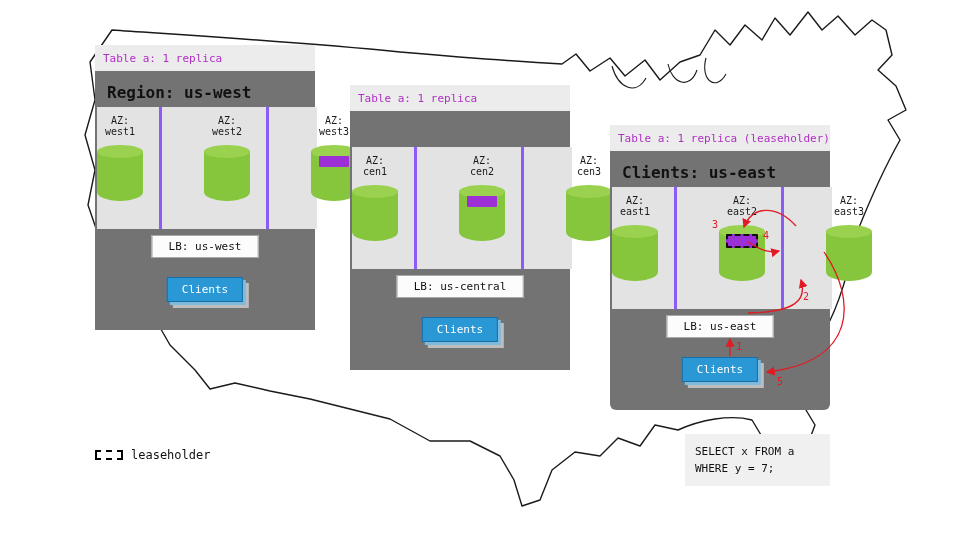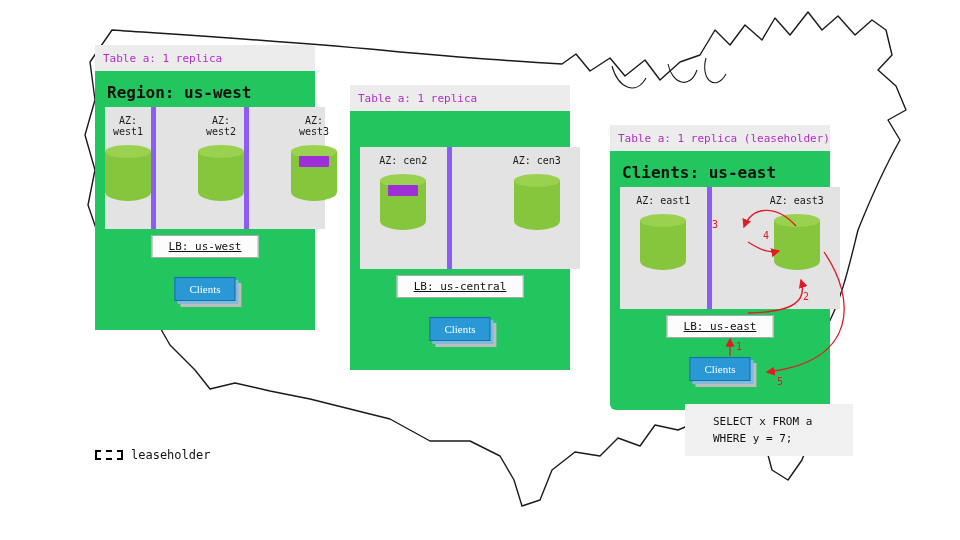--- a/index.html
+++ b/index.html
@@ -3,36 +3,36 @@
 <meta charset="utf-8">
 <style>
   html,body { margin:0; padding:0; background:#fff; }
   .stage {
     position:relative; width:960px; height:540px; overflow:hidden;
     background:#fff; font-family:"DejaVu Sans Mono", monospace;
   }
   .map-svg { position:absolute; left:0; top:0; z-index:1; }
 
   .panel {
-    position:absolute; width:220px; height:285px; background:#22c55e; z-index:2;
+    position:absolute; width:220px; height:285px; background:#737373; z-index:2;
   }
   .panel-header {
     background:#ececec; padding:7px 8px 6px 8px;
     font-size:11px; color:#b02fc5; white-space:nowrap;
   }
   .region-title {
     position:absolute; left:12px; top:38px;
     font-size:16px; color:#111; font-weight:bold; letter-spacing:0;
   }
   .az-area {
-    position:absolute; left:10px; top:62px; width:220px; height:122px;
-    background:#e3e3e3; display:flex;
+    position:absolute; left:2px; top:62px; width:220px; height:122px;
+    background:#e3e3e3; display:flex;gap:16px;
   }
   .az-col { flex:1 1 0; position:relative; }
-  .az-col + .az-col { border-left:5px solid #8b5cf6;padding-left:42px; }
+  .az-col + .az-col { border-left:3px solid #8b5cf6;padding-left:42px; }
   .az-label { text-align:center; font-size:10px; color:#1a1a1a; padding-top:8px; }
   .cyl { position:relative; width:46px; height:56px; margin:8px auto 0 auto; }
   .cyl-body {
     position:absolute; left:0; right:0; top:6px; bottom:0;
     background:#85c63d; border-radius:0 0 23px 23px / 0 0 9px 9px;
   }
   .cyl-top {
     position:absolute; left:0; right:0; top:0; height:13px;
     background:#9ad24f; border-radius:50%; z-index:2;
   }
@@ -40,33 +40,32 @@
     position:absolute; left:50%; transform:translateX(-50%); top:11px;
     width:30px; height:11px; background:#9c2fd6; border-radius:1px; z-index:3;
   }
   .chip.leaseholder {
     top:9px; width:32px; height:12px; border:2px dashed #101010;
     box-sizing:border-box; height:14px;
   }
   .lb-box {
     position:absolute; left:50%; transform:translateX(-50%); top:190px;
     background:#fcfcfc; border:1px solid #a8a8a8; padding:4px 16px;
-    font-size:11px; color:#111; white-space:nowrap; z-index:2;text-decoration:underline;
+    font-size:11px; color:#111; white-space:nowrap; z-index:2;
   }
   .clients-btn {
     position:absolute; left:50%; transform:translateX(-50%); top:232px;
     background:#2b98d6; border:1px solid #176ea6; color:#fff;
     padding:5px 14px; font-size:11px; white-space:nowrap; z-index:2;
     box-shadow:3px 3px 0 0 #7fb9dc, 6px 6px 0 0 #bdbdbd;
-    font-family:Liberation Serif, serif;
   }
   .query-note {
-    position:absolute; left:685px; top:404px; width:168px; z-index:2;
+    position:absolute; left:685px; top:434px; width:145px; z-index:2;
     background:#f0f0f0; font-size:11px; color:#111; line-height:1.55;
-    padding:9px 28px; box-sizing:border-box;
+    padding:9px 10px; box-sizing:border-box;
   }
   .flow-svg { position:absolute; left:600px; top:120px; z-index:3; pointer-events:none; }
 
   .legend {
     position:absolute; left:95px; top:448px; z-index:2;
     display:flex; align-items:center; gap:8px;
   }
   .legend-icon {
     width:28px; height:10px; background:#fff;
     border:2px dashed #000; box-sizing:border-box;
@@ -133,20 +132,27 @@
     <div class="lb-box">LB: us-west</div>
     <div class="clients-btn">Clients</div>
   </div>
 
   <div class="panel" style="left:350px; top:85px;">
     <div class="panel-header">
       <span>Table a: 1 replica</span>
     </div>
     <div class="az-area">
       <div class="az-col">
+        <div class="az-label">AZ: cen1</div>
+        <div class="cyl">
+          <div class="cyl-top"></div>
+          <div class="cyl-body"></div>
+        </div>
+      </div>
+      <div class="az-col">
         <div class="az-label">AZ: cen2</div>
         <div class="cyl">
           <div class="cyl-top"></div>
           <div class="cyl-body"></div>
           <div class="chip"></div>
         </div>
       </div>
       <div class="az-col">
         <div class="az-label">AZ: cen3</div>
         <div class="cyl">
@@ -163,20 +169,28 @@
     <div class="panel-header">
       <span>Table a: 1 replica (leaseholder)</span>
     </div>
     <div class="region-title">Clients: us-east</div>
     <div class="az-area">
       <div class="az-col">
         <div class="az-label">AZ: east1</div>
         <div class="cyl">
           <div class="cyl-top"></div>
           <div class="cyl-body"></div>
+        </div>
+      </div>
+      <div class="az-col">
+        <div class="az-label">AZ: east2</div>
+        <div class="cyl">
+          <div class="cyl-top"></div>
+          <div class="cyl-body"></div>
+          <div class="chip leaseholder"></div>
         </div>
       </div>
       <div class="az-col">
         <div class="az-label">AZ: east3</div>
         <div class="cyl">
           <div class="cyl-top"></div>
           <div class="cyl-body"></div>
         </div>
       </div>
     </div>

